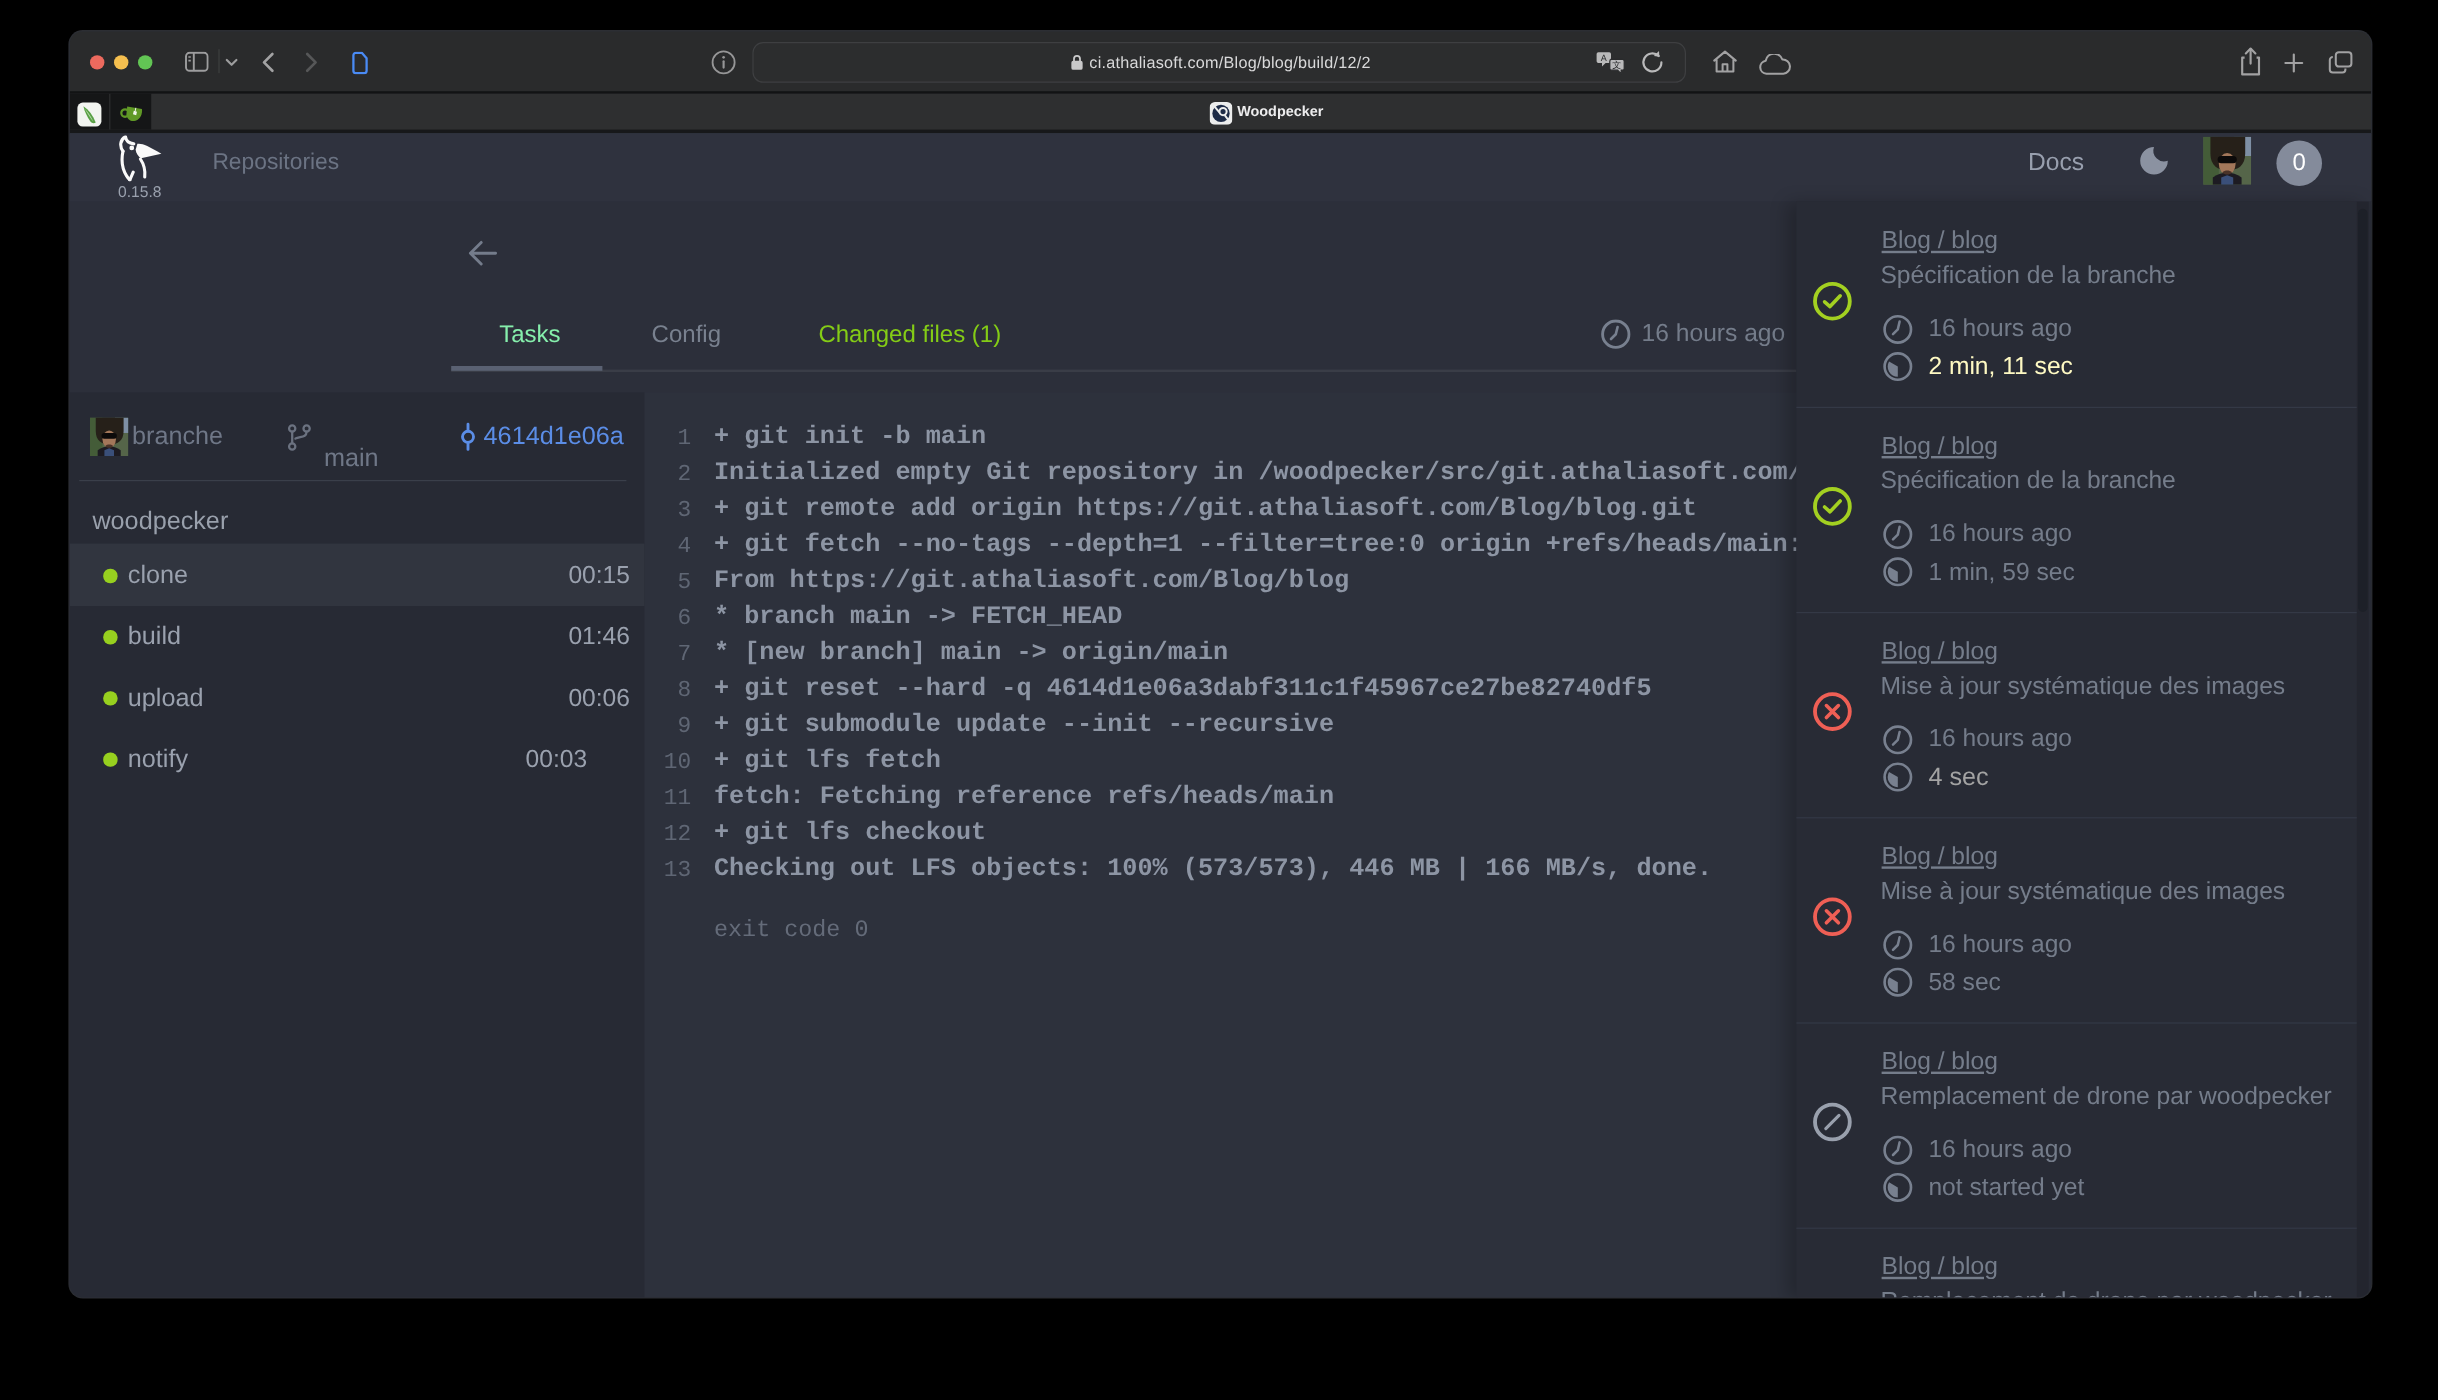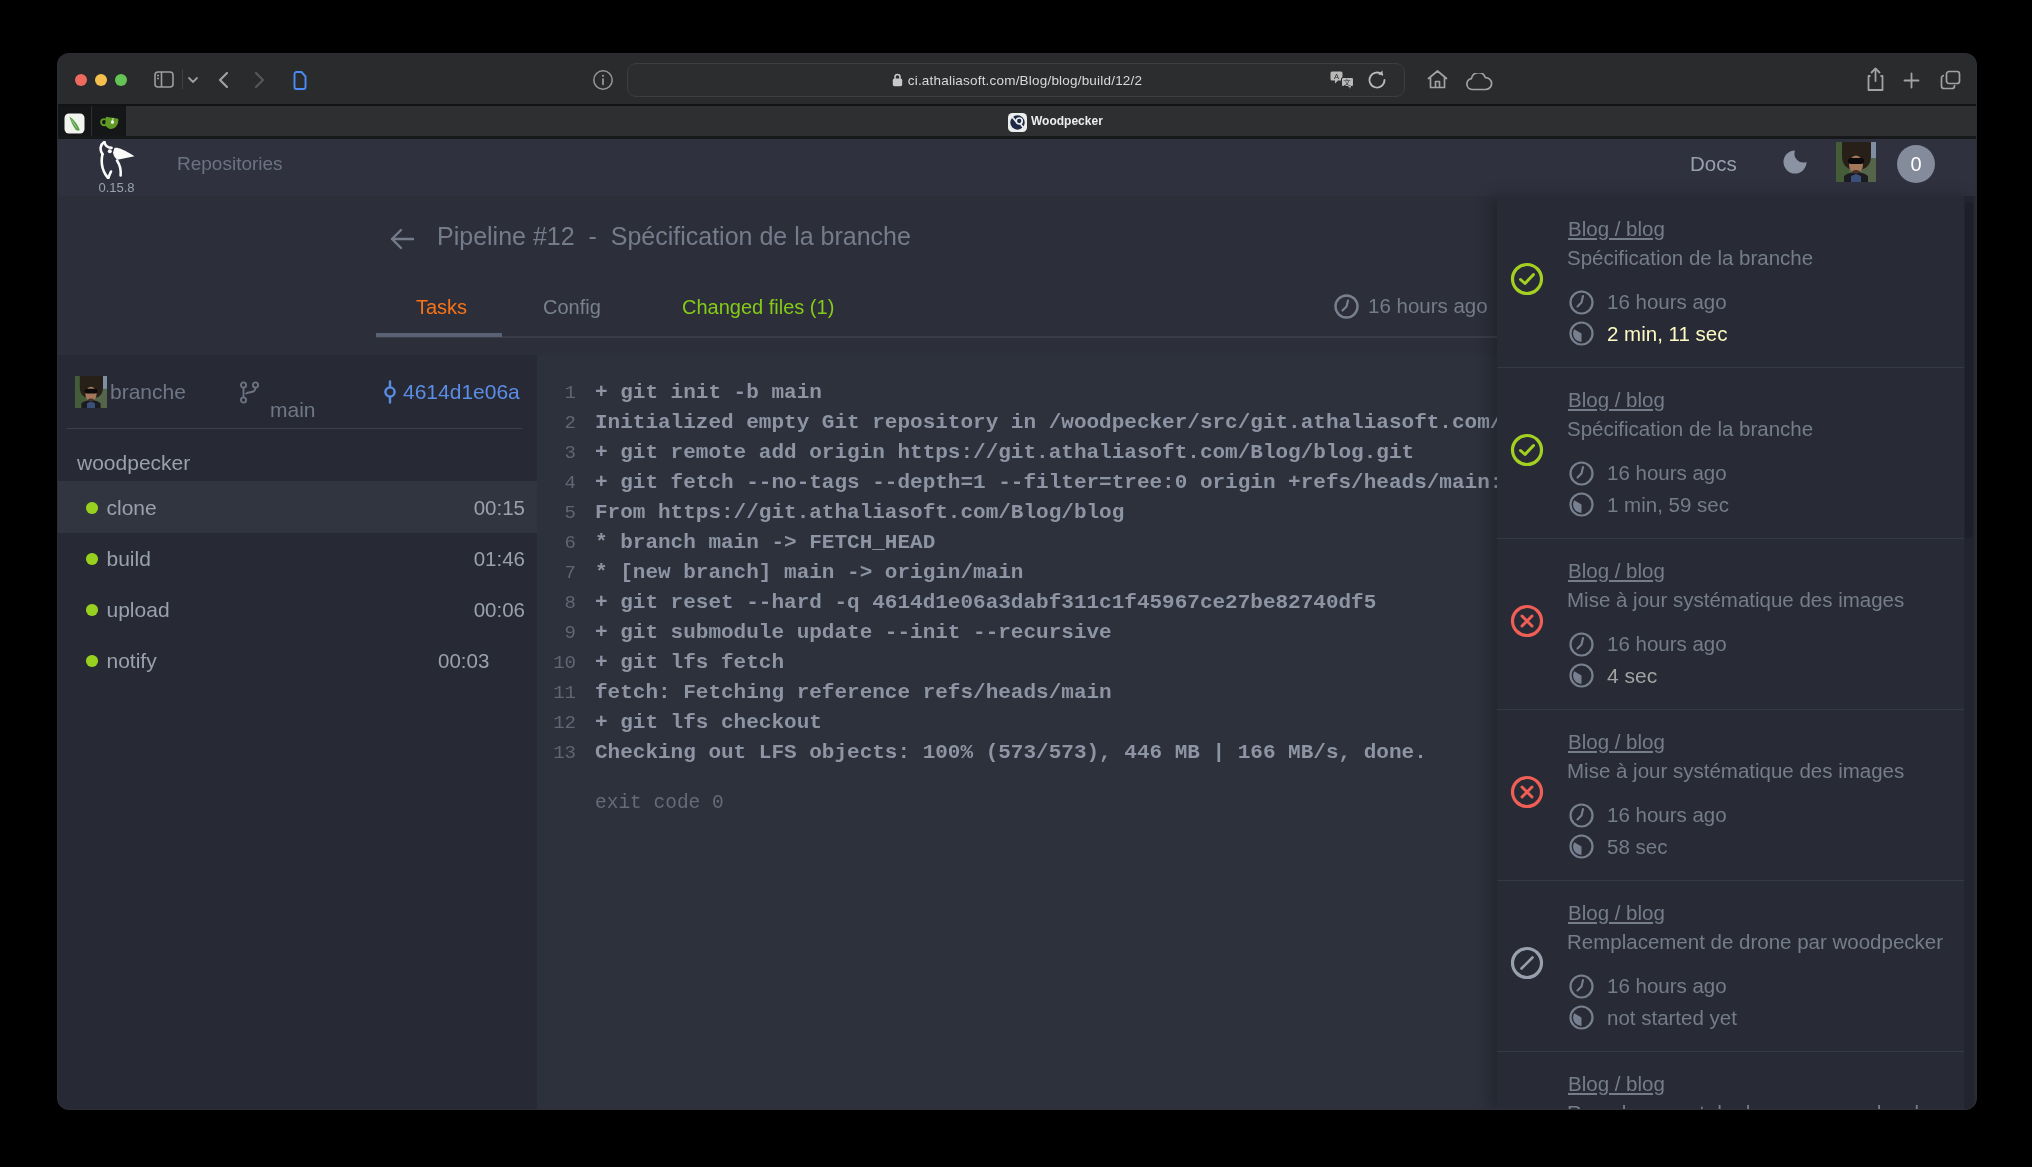--- a/index.html
+++ b/index.html
@@ -1,18 +1,18 @@
 <!DOCTYPE html>
 <html><head>
 <meta charset="utf-8">
 <style>
   * { margin:0; padding:0; box-sizing:border-box; }
   html,body { width:2032px; height:1167px; background:#000; overflow:hidden;
     font-family:"Liberation Sans", sans-serif; }
-  .win { position:absolute; left:58px; top:54px; width:1918px; height:1055px;
+  .win { position:absolute; left:58px; top:26px; width:1918px; height:1055px;
     border-radius:11px; overflow:hidden; background:#2d313c; box-shadow:0 0 0 1px rgba(110,115,128,0.4); }
   .abs { position:absolute; }
   
   .toolbar { position:absolute; left:0; top:0; width:100%; height:50px; background:#2a2b2c; }
   .tl { position:absolute; top:20px; width:12px; height:12px; border-radius:50%; }
   .urlfield { position:absolute; left:569px; top:9px; width:778px; height:34px;
     background:#2c2d2e; border:1px solid #3e3f41; border-radius:9px; }
   .urltext { position:absolute; top:10px; left:0; width:100%; height:34px; line-height:34px;
     text-align:center; color:#d9d9da; font-size:13.5px; letter-spacing:0.2px; }
   .tabbar { position:absolute; left:0; top:50px; width:100%; height:35px; background:#2e2f30;
@@ -146,22 +146,21 @@
         <path d="M15,34 l5,-2 l5,2 v6 h-10 Z" fill="#3a4f79"></path>
         <rect x="12" y="16" width="16" height="6" rx="3" fill="#0c0a0a"></rect>
         <path d="M20,28 c1.5,0 3,0.5 4,1.5 c-1,1.5 -2.5,2 -4,2 c-1.5,0 -3,-0.5 -4,-2 c1,-1 2.5,-1.5 4,-1.5 Z" fill="#4a3328"></path>
       </svg>
       <div class="abs" style="left:1839px; top:6px; width:38px; height:38px; border-radius:50%; background:#848b9b; color:#fff; font-size:20px; text-align:center; line-height:38px;">0</div>
     </div>
     <div class="header">
       <svg class="abs" style="left:331px; top:32px;" width="26" height="22" viewBox="0 0 26 22">
         <path d="M12,2 L3,11 L12,20 M3,11 H24" fill="none" stroke="#747c8b" stroke-width="2.4" stroke-linecap="round" stroke-linejoin="round"></path>
       </svg>
-      <div class="abs" style="left:379px; top:26px; color:#747c8b; font-size:25px;">Pipeline #12&nbsp; - &nbsp;Spécification de la branche</div>
-      <div class="abs" style="left:358px; top:100px; color:#f97316; font-size:20px;text-align:center;">Tasks</div>
+      <div class="abs" style="left:358px; top:100px; color:#86efac; font-size:20px;text-align:center;">Tasks</div>
       <div class="abs" style="left:485px; top:100px; color:#79818f; font-size:20px;">Config</div>
       <div class="abs" style="left:624px; top:100px; color:#84cc16; font-size:20px;">Changed files (1)</div>
       <div class="abs" style="left:318px; top:140px; width:1121px; height:1.5px; background:rgba(255,255,255,0.07);"></div>
       <div class="abs" style="left:318px; top:137px; width:126px; height:4px; background:#5a6172;"></div>
       <svg class="abs" style="left:1276px; top:97.5px;" width="25" height="25" viewBox="0 0 25 25">
         <circle cx="12.5" cy="12.5" r="11" fill="none" stroke="#78808f" stroke-width="2.4"></circle>
         <path d="M12.5,12.5 L14,6.5 M12.5,12.5 L8.5,16.5" stroke="#78808f" stroke-width="2.2" stroke-linecap="round"></path>
       </svg>
       <div class="abs" style="left:1310px; top:98px; color:#747c8a; font-size:20.5px;">16 hours ago</div>
     </div>

